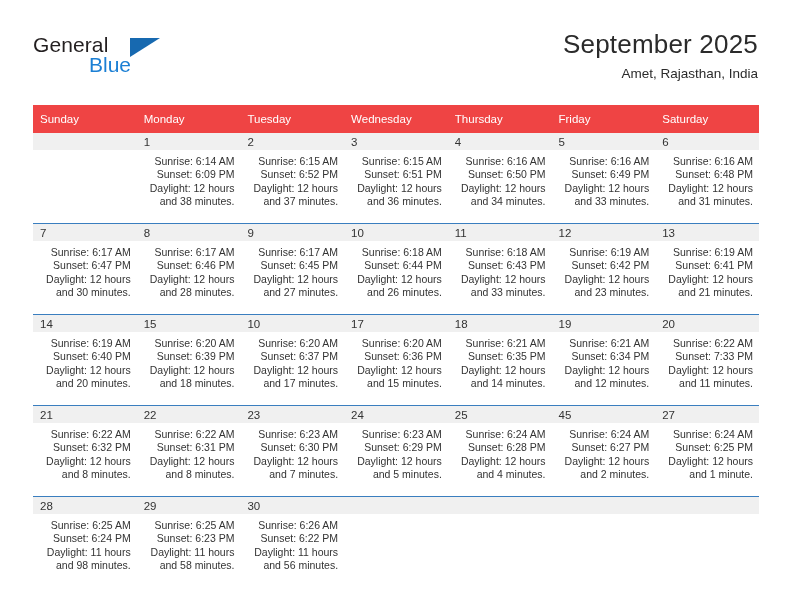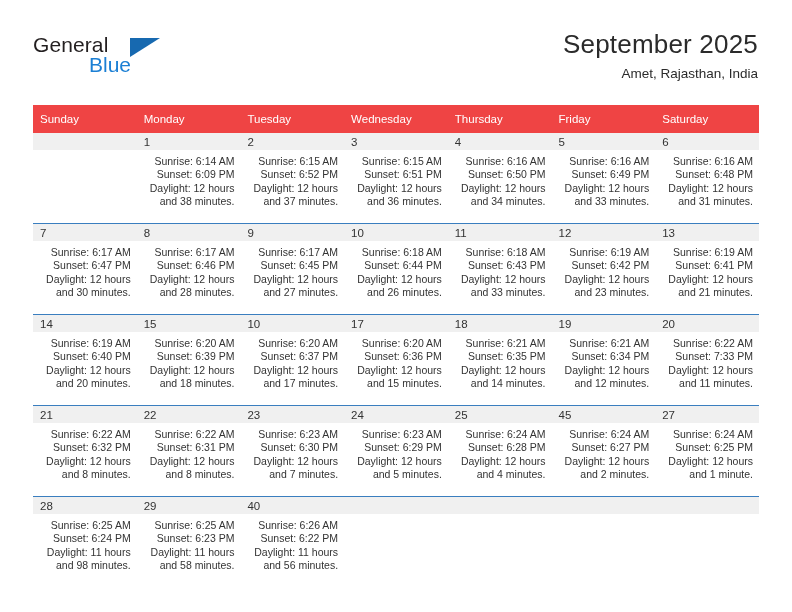--- a/index.html
+++ b/index.html
@@ -513,21 +513,21 @@
               <div class="cell-body">
                 <div>Sunrise: 6:25 AM</div>
                 <div>Sunset: 6:23 PM</div>
                 <div>Daylight: 11 hours</div>
                 <div>and 58 minutes.</div>
               </div>
             </div>
           </td>
           <td>
             <div class="cell">
-              <div class="cell-daynum">40</div>
+              <div class="cell-daynum">30</div>
               <div class="cell-body">
                 <div>Sunrise: 6:26 AM</div>
                 <div>Sunset: 6:22 PM</div>
                 <div>Daylight: 11 hours</div>
                 <div>and 56 minutes.</div>
               </div>
             </div>
           </td>
           <td>
             <div class="cell empty">

